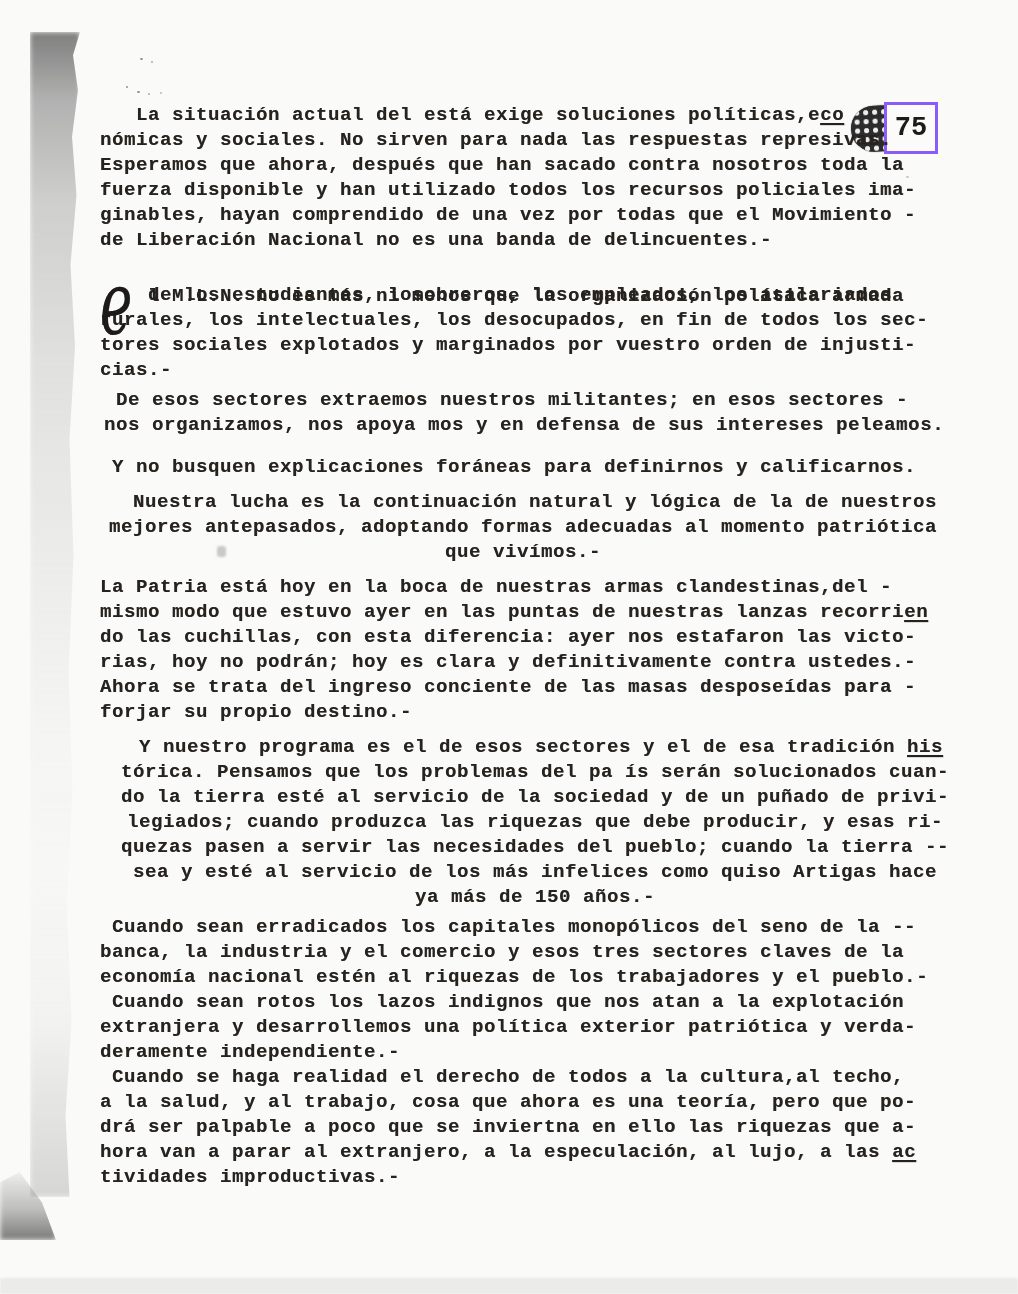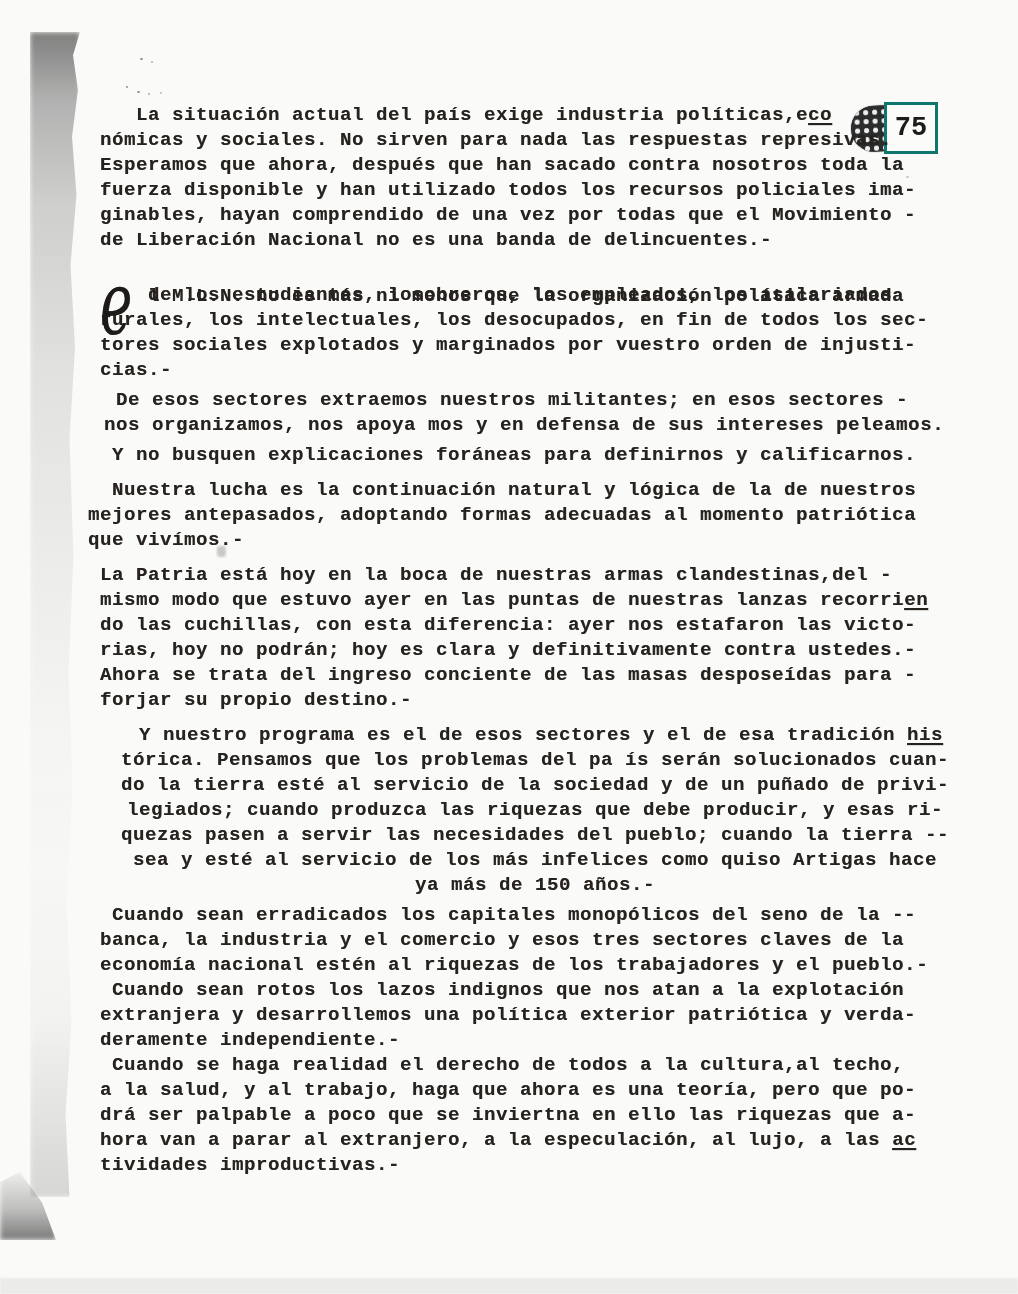--- a/index.html
+++ b/index.html
@@ -99,21 +99,21 @@
     background-image: radial-gradient(circle, #ededed 2.2px, rgba(0,0,0,0) 3px);
     background-size: 9px 9px;
     background-position: 2px 2px;
     transform: rotate(-3deg);
     box-shadow: 0 0 1px #1a1a1a;
   }
   .stamp-box {
     position: absolute;
     left: 33px; top: 0;
     width: 48px; height: 46px;
-    border: 3px solid #0f766e;
+    border: 3px solid #8b5cf6;
     background: #fbfbfa;
     display: flex;
     align-items: center;
     justify-content: center;
     font-family: "Liberation Mono", "DejaVu Sans Mono", monospace;
     font-weight: bold;
     font-size: 27px;
     color: #1c1c1c;
   }
   
@@ -147,42 +147,42 @@
 
   <div class="stamp">
     <div class="stamp-blob"></div>
     <div class="stamp-box">
       <span>75</span>
     </div>
   </div>
 
   <div class="doc">
       <div class="para" style="margin-top: 0px; margin-left: 12px;">
-        <div class="tline"><span>   La situación actual del país exige industria políticas,e</span><span class="u">co</span></div>
+        <div class="tline"><span>   La situación actual del está exige soluciones políticas,e</span><span class="u">co</span></div>
         <div class="tline"><span>nómicas y sociales. No sirven para nada las respuestas represivas.</span></div>
         <div class="tline"><span>Esperamos que ahora, después que han sacado contra nosotros toda la</span></div>
         <div class="tline"><span>fuerza disponible y han utilizado todos los recursos policiales ima-</span></div>
         <div class="tline"><span>ginables, hayan comprendido de una vez por todas que el Movimiento -</span></div>
         <div class="tline"><span>de Liberación Nacional no es una banda de delincuentes.-</span></div>
       </div>
       <div class="para" style="margin-top: 5px; margin-left: 12px;">
         <div class="tline"><span class="bige">e</span><span> l M.L.N. no es más ni menos que la organización política armada</span></div>
         <div class="tline"><span>    de los estudiantes, losobreros, los empleados, los asalariados</span></div>
         <div class="tline"><span>rurales, los intelectuales, los desocupados, en fin de todos los sec-</span></div>
         <div class="tline"><span>tores sociales explotados y marginados por vuestro orden de injusti-</span></div>
         <div class="tline"><span>cias.-</span></div>
       </div>
       <div class="para" style="margin-top: 5px; margin-left: 16px;">
         <div class="tline"><span> De esos sectores extraemos nuestros militantes; en esos sectores -</span></div>
         <div class="tline"><span>nos organizamos, nos apoya mos y en defensa de sus intereses peleamos.</span></div>
       </div>
-      <div class="para" style="margin-top: 5px; margin-left: 12px;">
+      <div class="para" style="margin-top: 17px; margin-left: 12px;">
         <div class="tline"><span> Y no busquen explicaciones foráneas para definirnos y calificarnos.</span></div>
       </div>
-      <div class="para" style="margin-top: 10px; margin-left: 0px;">
+      <div class="para" style="margin-top: 10px; margin-left: 0px; text-align: center;">
         <div class="tline"><span>  Nuestra lucha es la continuación natural y lógica de la de nuestros</span></div>
         <div class="tline"><span>mejores antepasados, adoptando formas adecuadas al momento patriótica</span></div>
         <div class="tline"><span>que vivímos.-</span></div>
       </div>
       <div class="para" style="margin-top: 10px; margin-left: 12px;">
         <div class="tline"><span>La Patria está hoy en la boca de nuestras armas clandestinas,del -</span></div>
         <div class="tline"><span>mismo modo que estuvo ayer en las puntas de nuestras lanzas recorri</span><span class="u">en</span></div>
         <div class="tline"><span>do las cuchillas, con esta diferencia: ayer nos estafaron las victo-</span></div>
         <div class="tline"><span>rias, hoy no podrán; hoy es clara y definitivamente contra ustedes.-</span></div>
         <div class="tline"><span>Ahora se trata del ingreso conciente de las masas desposeídas para -</span></div>
@@ -202,20 +202,20 @@
         <div class="tline"><span>banca, la industria y el comercio y esos tres sectores claves de la</span></div>
         <div class="tline"><span>economía nacional estén al riquezas de los trabajadores y el pueblo.-</span></div>
       </div>
       <div class="para" style="margin-top: 0px; margin-left: 12px; font-family: Liberation Mono, monospace;">
         <div class="tline"><span> Cuando sean rotos los lazos indignos que nos atan a la explotación</span></div>
         <div class="tline"><span>extranjera y desarrollemos una política exterior patriótica y verda-</span></div>
         <div class="tline"><span>deramente independiente.-</span></div>
       </div>
       <div class="para" style="margin-top: 0px; margin-left: 12px;">
         <div class="tline"><span> Cuando se haga realidad el derecho de todos a la cultura,al techo,</span></div>
-        <div class="tline"><span>a la salud, y al trabajo, haga que ahora es una teoría, pero que po-</span></div>
+        <div class="tline"><span>a la salud, y al trabajo, cosa que ahora es una teoría, pero que po-</span></div>
         <div class="tline"><span>drá ser palpable a poco que se inviertna en ello las riquezas que a-</span></div>
         <div class="tline"><span>hora van a parar al extranjero, a la especulación, al lujo, a las </span><span class="u">ac</span></div>
         <div class="tline"><span>tividades improductivas.-</span></div>
       </div>
     </div>
 
 </div>
 
 </body></html>

